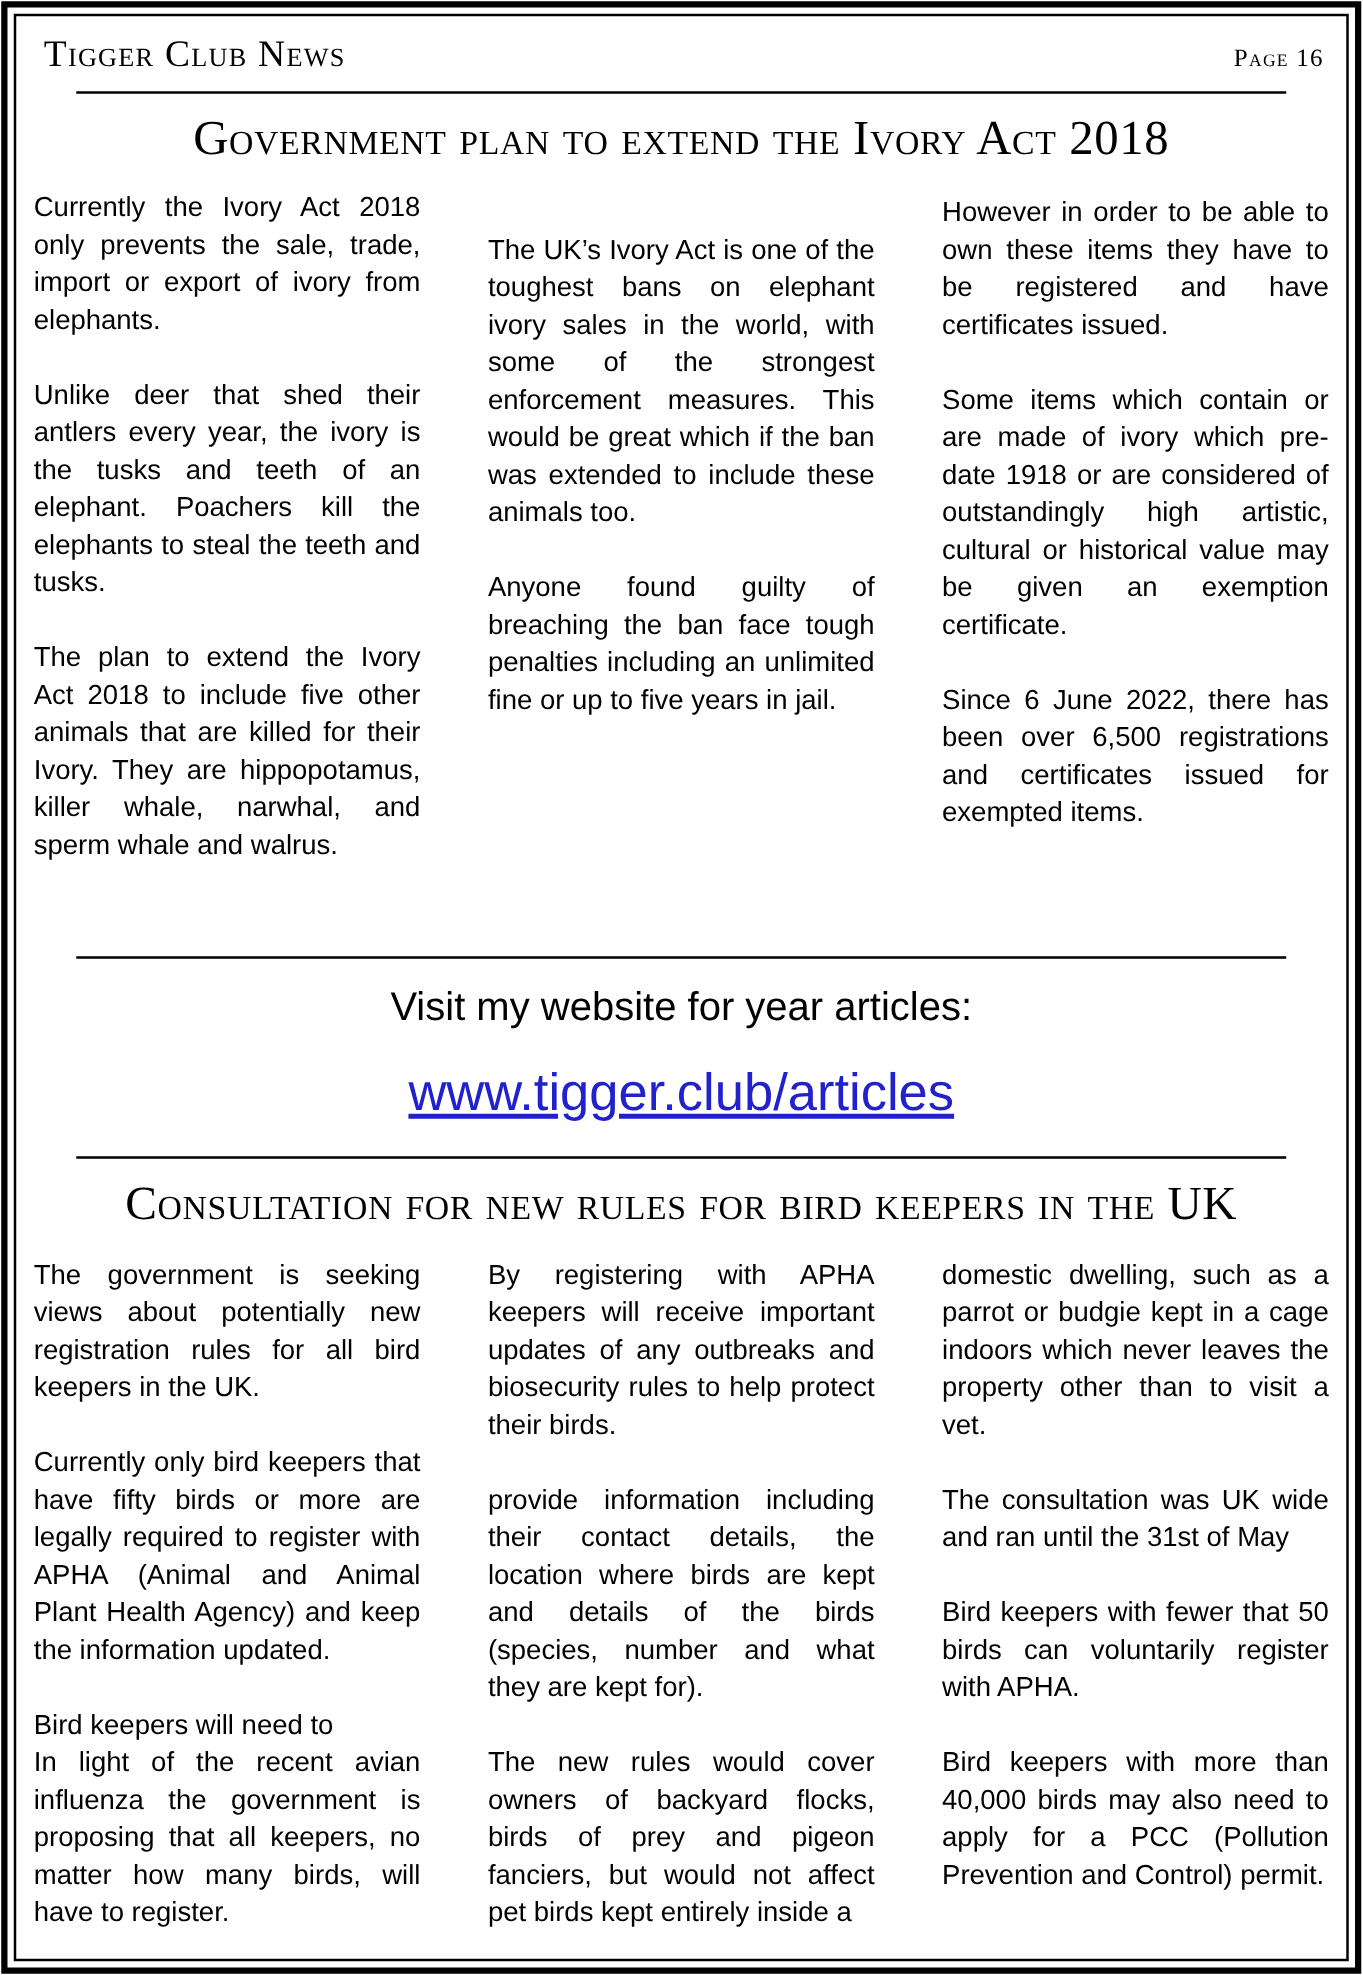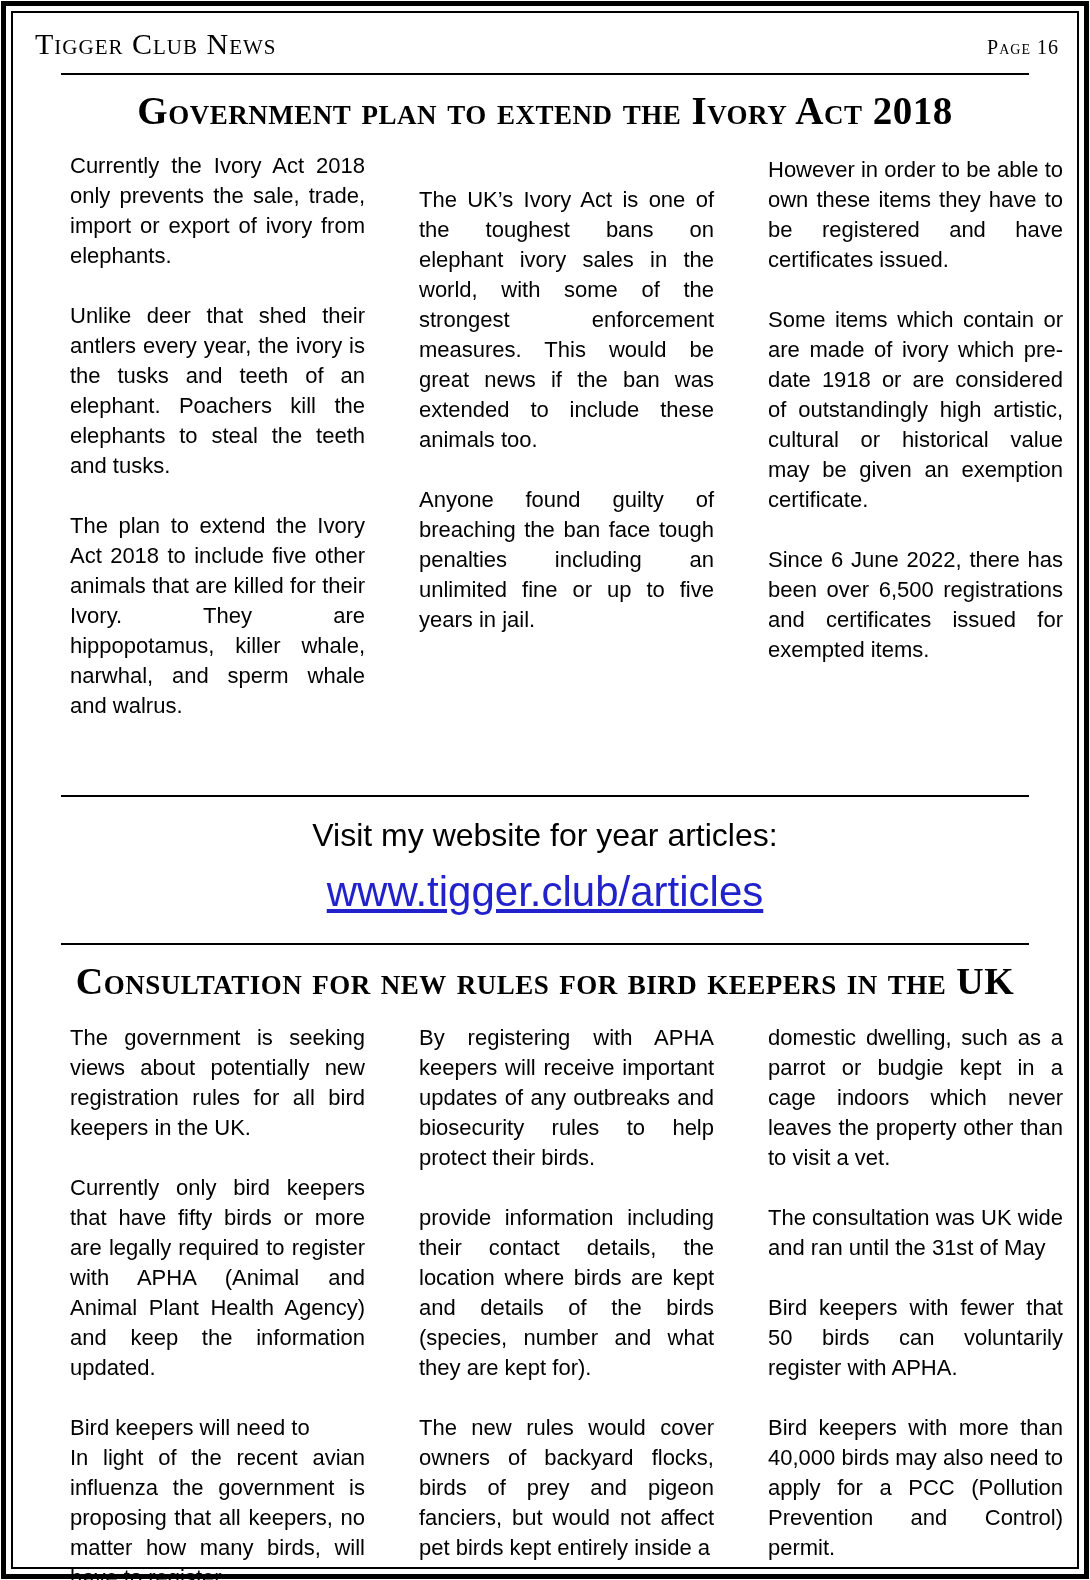--- a/index.html
+++ b/index.html
@@ -44,48 +44,46 @@
   }
   .article-title {
     font-family: "Liberation Serif", serif;
     font-variant: small-caps;
     font-size: 39px;
     text-align: center;
     white-space: nowrap;
     letter-spacing: 0.5px;
     margin-top: 12px;
     line-height: 48px;
-    font-weight: bold;
   }
   .cols {
     display: flex;
     gap: 54px;
     margin-top: 16px;
     padding: 0 2px;
-    margin-left: 43px;
   }
   .col { flex: 1 1 0; min-width: 0; }
   .col p {
     margin: 0 0 30px 0;
     font-size: 22px;
     line-height: 30px;
     text-align: justify;
   }
   .col p.tight { margin-bottom: 0; }
   .a1-col2 { padding-top: 34px; }
   .a1-col3 { padding-top: 4px; }
   .website-block { text-align: center; }
   .website-label {
     margin-top: 18px;
     font-size: 32px;
     line-height: 40px;
   }
   .website-link {
     display: inline-block;
-    margin-top: 12px;
+    margin-top: 24px;
     font-size: 42px;
     line-height: 50px;
     color: #2222CC;
     text-decoration: underline;
     cursor: pointer;
   }
   .rule.pre-site  { margin-top: 44px; }
   .rule.post-site { margin-top: 26px; }
   .title-2 { margin-top: 12px; font-size: 38px; }
   .cols-2 { margin-top: 18px; }
@@ -107,21 +105,21 @@
 
   <div class="article-title">Government plan to extend the Ivory Act 2018</div>
 
   <div class="cols">
     <div class="col">
       <p>Currently the Ivory Act 2018 only prevents the sale, trade, import or export of ivory from elephants.</p>
       <p>Unlike deer that shed their antlers every year, the ivory is the tusks and teeth of an elephant. Poachers kill the elephants to steal the teeth and tusks.</p>
       <p>The plan to extend the Ivory Act 2018 to include five other animals that are killed for their Ivory. They are hippopotamus, killer whale, narwhal, and sperm whale and walrus.</p>
     </div>
     <div class="col a1-col2">
-      <p>The UK’s Ivory Act is one of the toughest bans on elephant ivory sales in the world, with some of the strongest enforcement measures. This would be great news if the ban was extended to include these animals too.</p>
+      <p>The UK’s Ivory Act is one of the toughest bans on elephant ivory sales in the world, with some of the strongest enforcement measures. This would be great which if the ban was extended to include these animals too.</p>
       <p>Anyone found guilty of breaching the ban face tough penalties including an unlimited fine or up to five years in jail.</p>
     </div>
     <div class="col a1-col3">
       <p>However in order to be able to own these items they have to be registered and have certificates issued.</p>
       <p>Some items which contain or are made of ivory which pre-date 1918 or are considered of outstandingly high artistic, cultural or historical value may be given an exemption certificate.</p>
       <p>Since 6 June 2022, there has been over 6,500 registrations and certificates issued for exempted items.</p>
     </div>
   </div>
 
   <hr class="rule pre-site">

